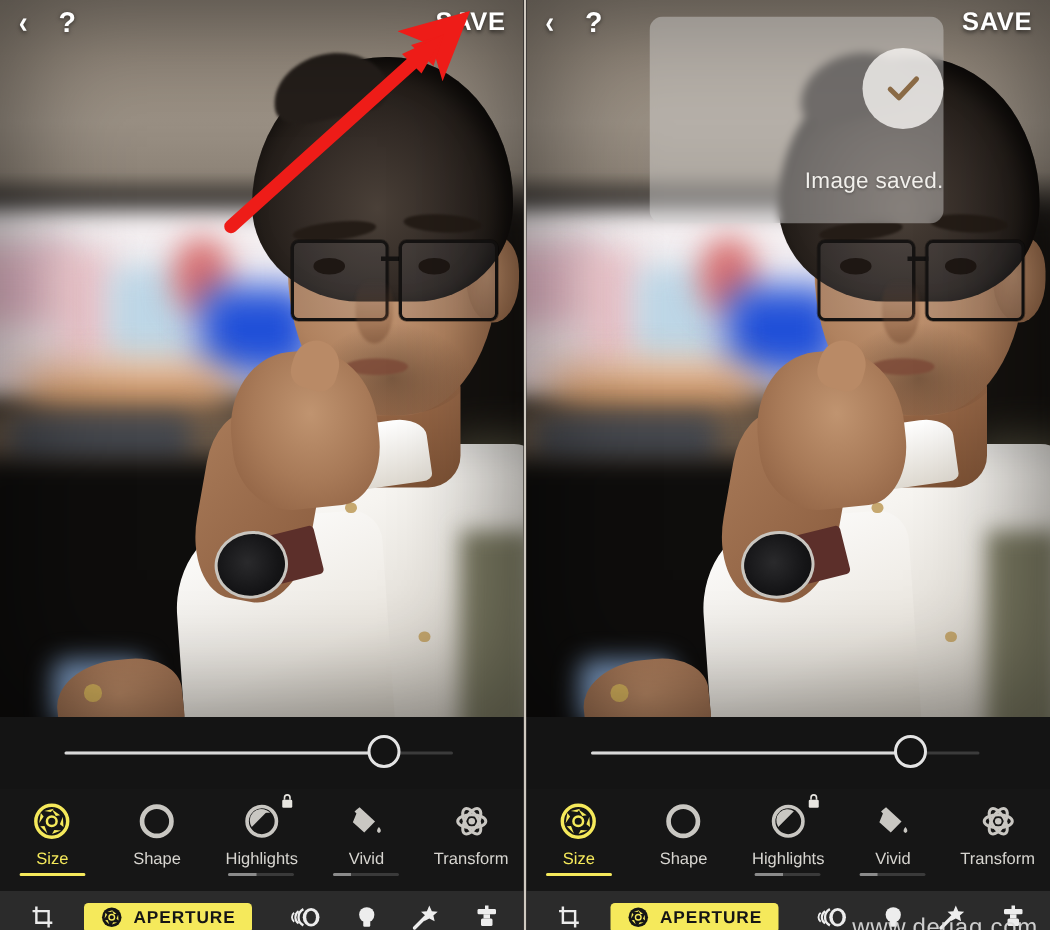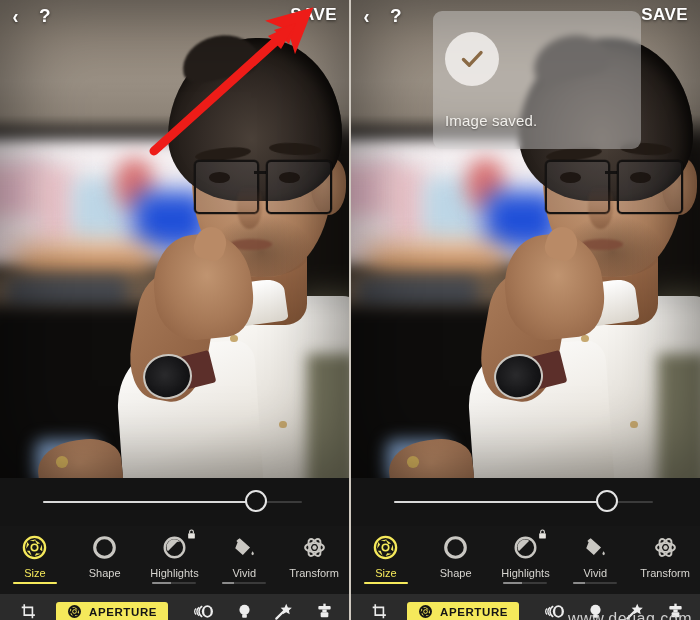--- a/index.html
+++ b/index.html
@@ -101,22 +101,22 @@
   .tb-spacer{flex:1;}
   .tb-save{color:#fff;font-size:17px;font-weight:bold;letter-spacing:.4px;
     text-shadow:0 1px 3px rgba(0,0,0,.6);cursor:pointer;}
 
   
   .arrow{position:absolute;left:0;top:0;width:349px;height:478px;z-index:7;pointer-events:none;}
 
   
   .saved-dialog{position:absolute;left:82px;top:11px;width:196px;height:138px;
     background:rgba(226,226,226,.40);border-radius:9px;z-index:8;
-    display:flex;flex-direction:column;align-items:flex-start;justify-content:center;
-    backdrop-filter:blur(3px);padding-left:12px;}
+    display:flex;flex-direction:column;align-items:flex-end;justify-content:center;
+    backdrop-filter:blur(3px);}
   .saved-check{width:54px;height:54px;border-radius:50%;background:rgba(245,243,240,.82);
     display:flex;align-items:center;justify-content:center;margin-bottom:26px;}
   .saved-check svg{display:block;}
   .saved-text{color:#f2f0ec;font-size:15px;letter-spacing:.2px;text-shadow:0 1px 2px rgba(0,0,0,.35);}
 
   
   .slider-wrap{position:absolute;left:0;top:478px;width:100%;height:48px;background:#141414;}
   .sl-track{position:absolute;left:43px;top:23px;width:259px;height:2px;background:#3b3b3b;border-radius:2px;}
   .sl-fill{position:absolute;left:0;top:0;height:2px;width:215px;background:#d9d9d9;border-radius:2px;}
   .sl-knob{position:absolute;left:202px;top:-11px;width:22px;height:22px;border:2.6px solid #e4e4e4;

